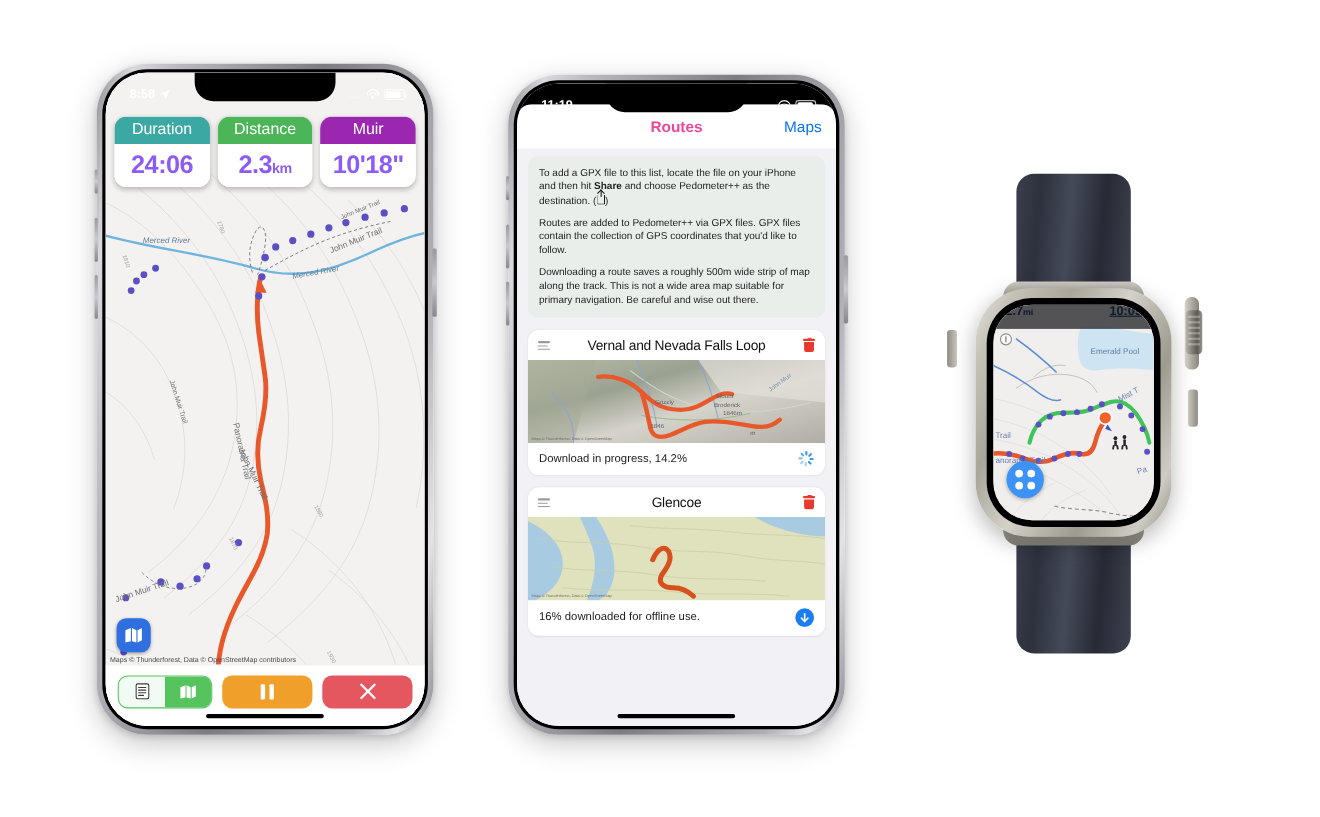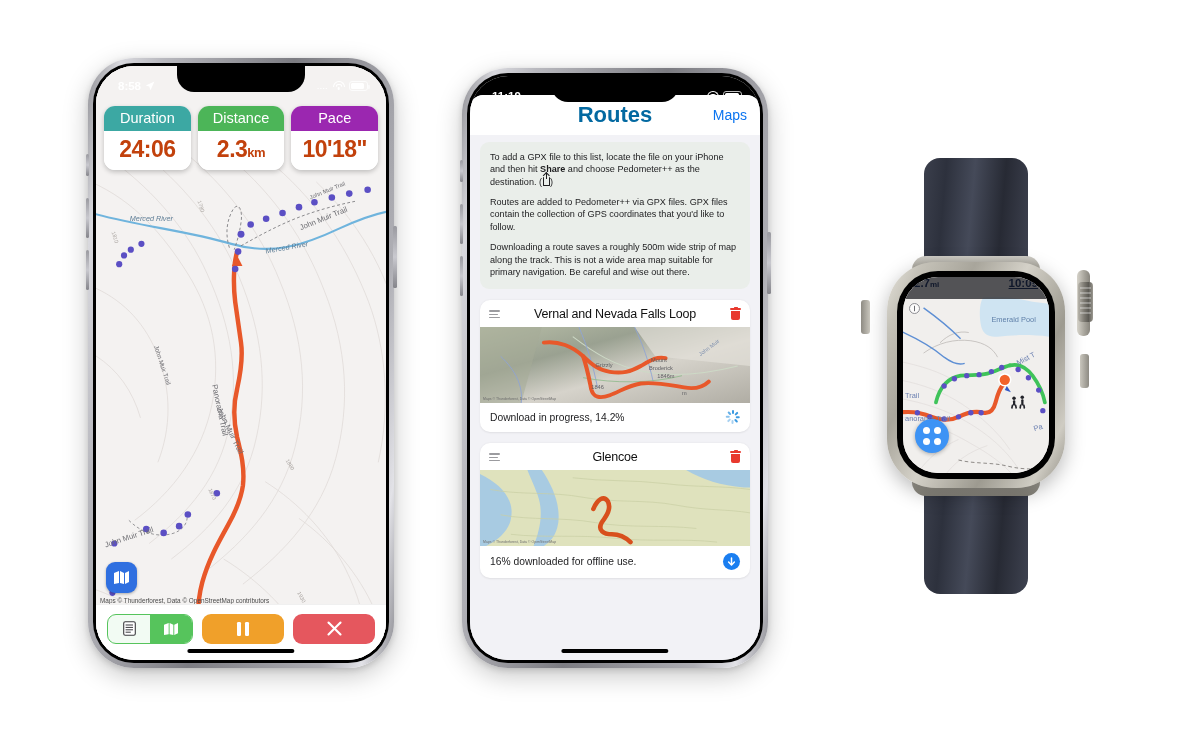--- a/index.html
+++ b/index.html
@@ -106,21 +106,21 @@
     text-align: center; color: #fff;
     font-size: 14.5px; padding: 4px 0 5px;
     font-weight: 400;
   }
   .statcard .sc-val {
     background: #fff;
     text-align: center;
     padding: 5px 0 7px;
     font-size: 23px;
     font-weight: 600;
-    color: #c2410c;
+    color: #8b5cf6;
     letter-spacing: -0.5px;
   }
   .sc-val sub { font-size: 13px; font-weight: 600; vertical-align: baseline; }
 
   .mapkit-badge {
     position: absolute; left: 10px; bottom: 67px;
     width: 31px; height: 31px; border-radius: 9px;
     background: #2f6fe0;
     display:flex; align-items:center; justify-content:center;
     z-index: 22; box-shadow: 0 1px 3px rgba(0,0,0,.3);
@@ -168,21 +168,21 @@
     position:absolute; left:11px; right:11px; top:10px; height:18px;
     background:#d6d6da; border-radius:11px 11px 0 0; z-index:1;
   }
   .nav {
     position: relative; z-index: 3;
     background: #fff;
     height: 40px;
     display:flex; align-items:center; justify-content:center;
     border-radius: 13px 13px 0 0;
   }
-  .nav-title { font-size: 22px; font-weight: 600; color:#0369a1; }
+  .nav-title { font-size: 14px; font-weight: 600; color:#ec4899; }
   .nav-done {
     position:absolute; right: 13px; top:50%; transform:translateY(-50%);
     color:#0a74f0; font-size:14px;
   }
   .sheet-body { position:absolute; top:40px; left:0; right:0; bottom:0; background:#f2f2f6; padding: 7px 10px 0; overflow:hidden;}
   .infobox {
     background:#eaeeea; border-radius: 9px;
     padding: 9px 10px 11px;
     font-size: 9.1px; line-height: 1.36; color:#1c1c1e;
   }
@@ -428,21 +428,21 @@
       <div class="p1-cards">
         <div class="statcard">
           <div class="sc-head" style="background:#3ca8a3">Duration</div>
           <div class="sc-val">24:06</div>
         </div>
         <div class="statcard">
           <div class="sc-head" style="background:#4cb558">Distance</div>
           <div class="sc-val"><span>2.3</span><sub>km</sub></div>
         </div>
         <div class="statcard">
-          <div class="sc-head" style="background:#9b27b0">Pace</div>
+          <div class="sc-head" style="background:#9b27b0">Muir</div>
           <div class="sc-val">10'18"</div>
         </div>
       </div>
 
       <div class="mapkit-badge">
         <svg width="17" height="15" viewBox="0 0 17 15">
           <path d="M1,3 L6,1 L6,13 L1,14 Z" fill="#fff"></path>
           <path d="M7,1 L11,3 L11,14 L7,13 Z" fill="#fff"></path>
           <path d="M12,3 L16,1 L16,12 L12,14 Z" fill="#fff"></path>
         </svg>

